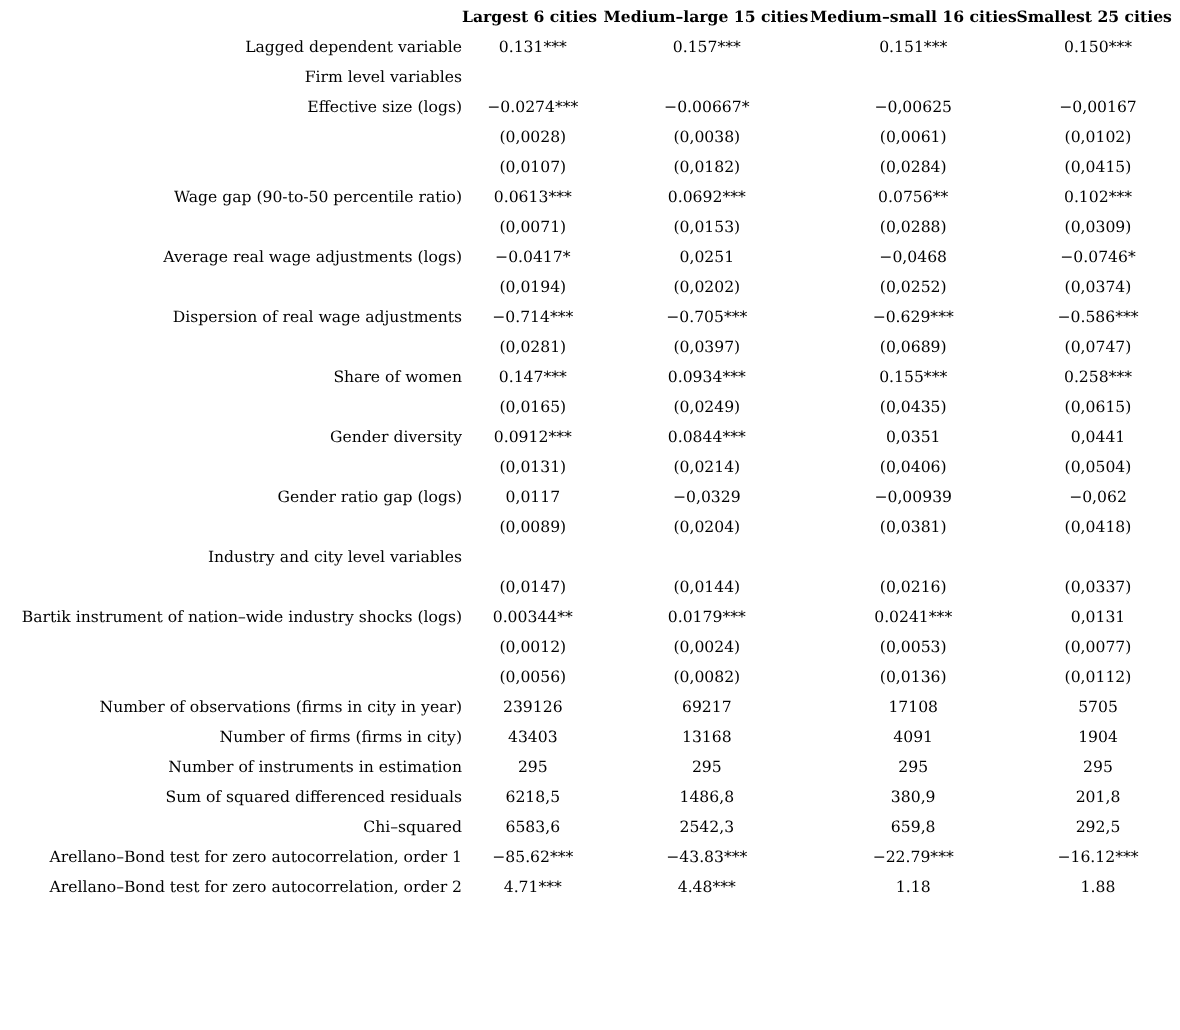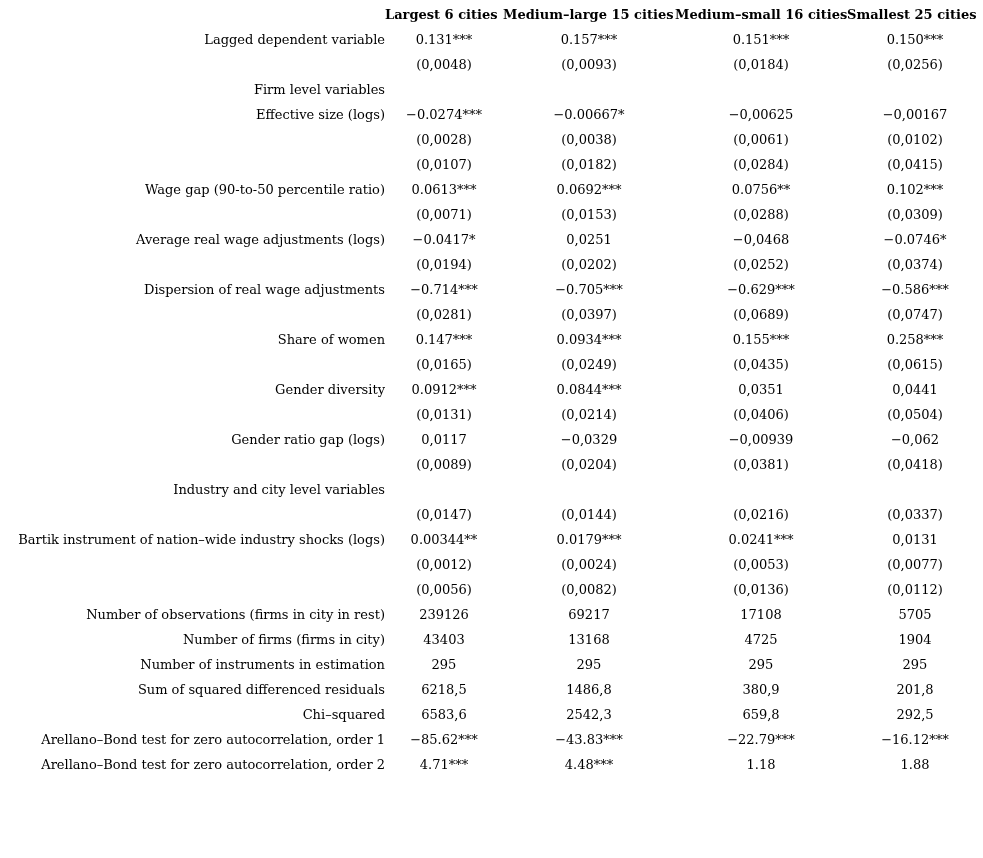--- a/index.html
+++ b/index.html
@@ -65,27 +65,20 @@
   </thead>
   <tbody>
       <tr>
         <td class="label">Lagged dependent variable</td>
         <td class="val">0.131***</td>
         <td class="val">0.157***</td>
         <td class="val">0.151***</td>
         <td class="val">0.150***</td>
       </tr>
       <tr>
-        <td class="label"></td>
-        <td class="val">(0,0048)</td>
-        <td class="val">(0,0093)</td>
-        <td class="val">(0,0184)</td>
-        <td class="val">(0,0256)</td>
-      </tr>
-      <tr>
         <td class="label">Firm level variables</td>
         <td class="val"></td>
         <td class="val"></td>
         <td class="val"></td>
         <td class="val"></td>
       </tr>
       <tr>
         <td class="label">Effective size (logs)</td>
         <td class="val">−0.0274***</td>
         <td class="val">−0.00667*</td>
@@ -219,31 +212,31 @@
         <td class="val">(0,0077)</td>
       </tr>
       <tr>
         <td class="label"></td>
         <td class="val">(0,0056)</td>
         <td class="val">(0,0082)</td>
         <td class="val">(0,0136)</td>
         <td class="val">(0,0112)</td>
       </tr>
       <tr>
-        <td class="label">Number of observations (firms in city in rest)</td>
+        <td class="label">Number of observations (firms in city in year)</td>
         <td class="val">239126</td>
         <td class="val">69217</td>
         <td class="val">17108</td>
         <td class="val">5705</td>
       </tr>
       <tr>
         <td class="label">Number of firms (firms in city)</td>
         <td class="val">43403</td>
         <td class="val">13168</td>
-        <td class="val">4725</td>
+        <td class="val">4091</td>
         <td class="val">1904</td>
       </tr>
       <tr>
         <td class="label">Number of instruments in estimation</td>
         <td class="val">295</td>
         <td class="val">295</td>
         <td class="val">295</td>
         <td class="val">295</td>
       </tr>
       <tr>

